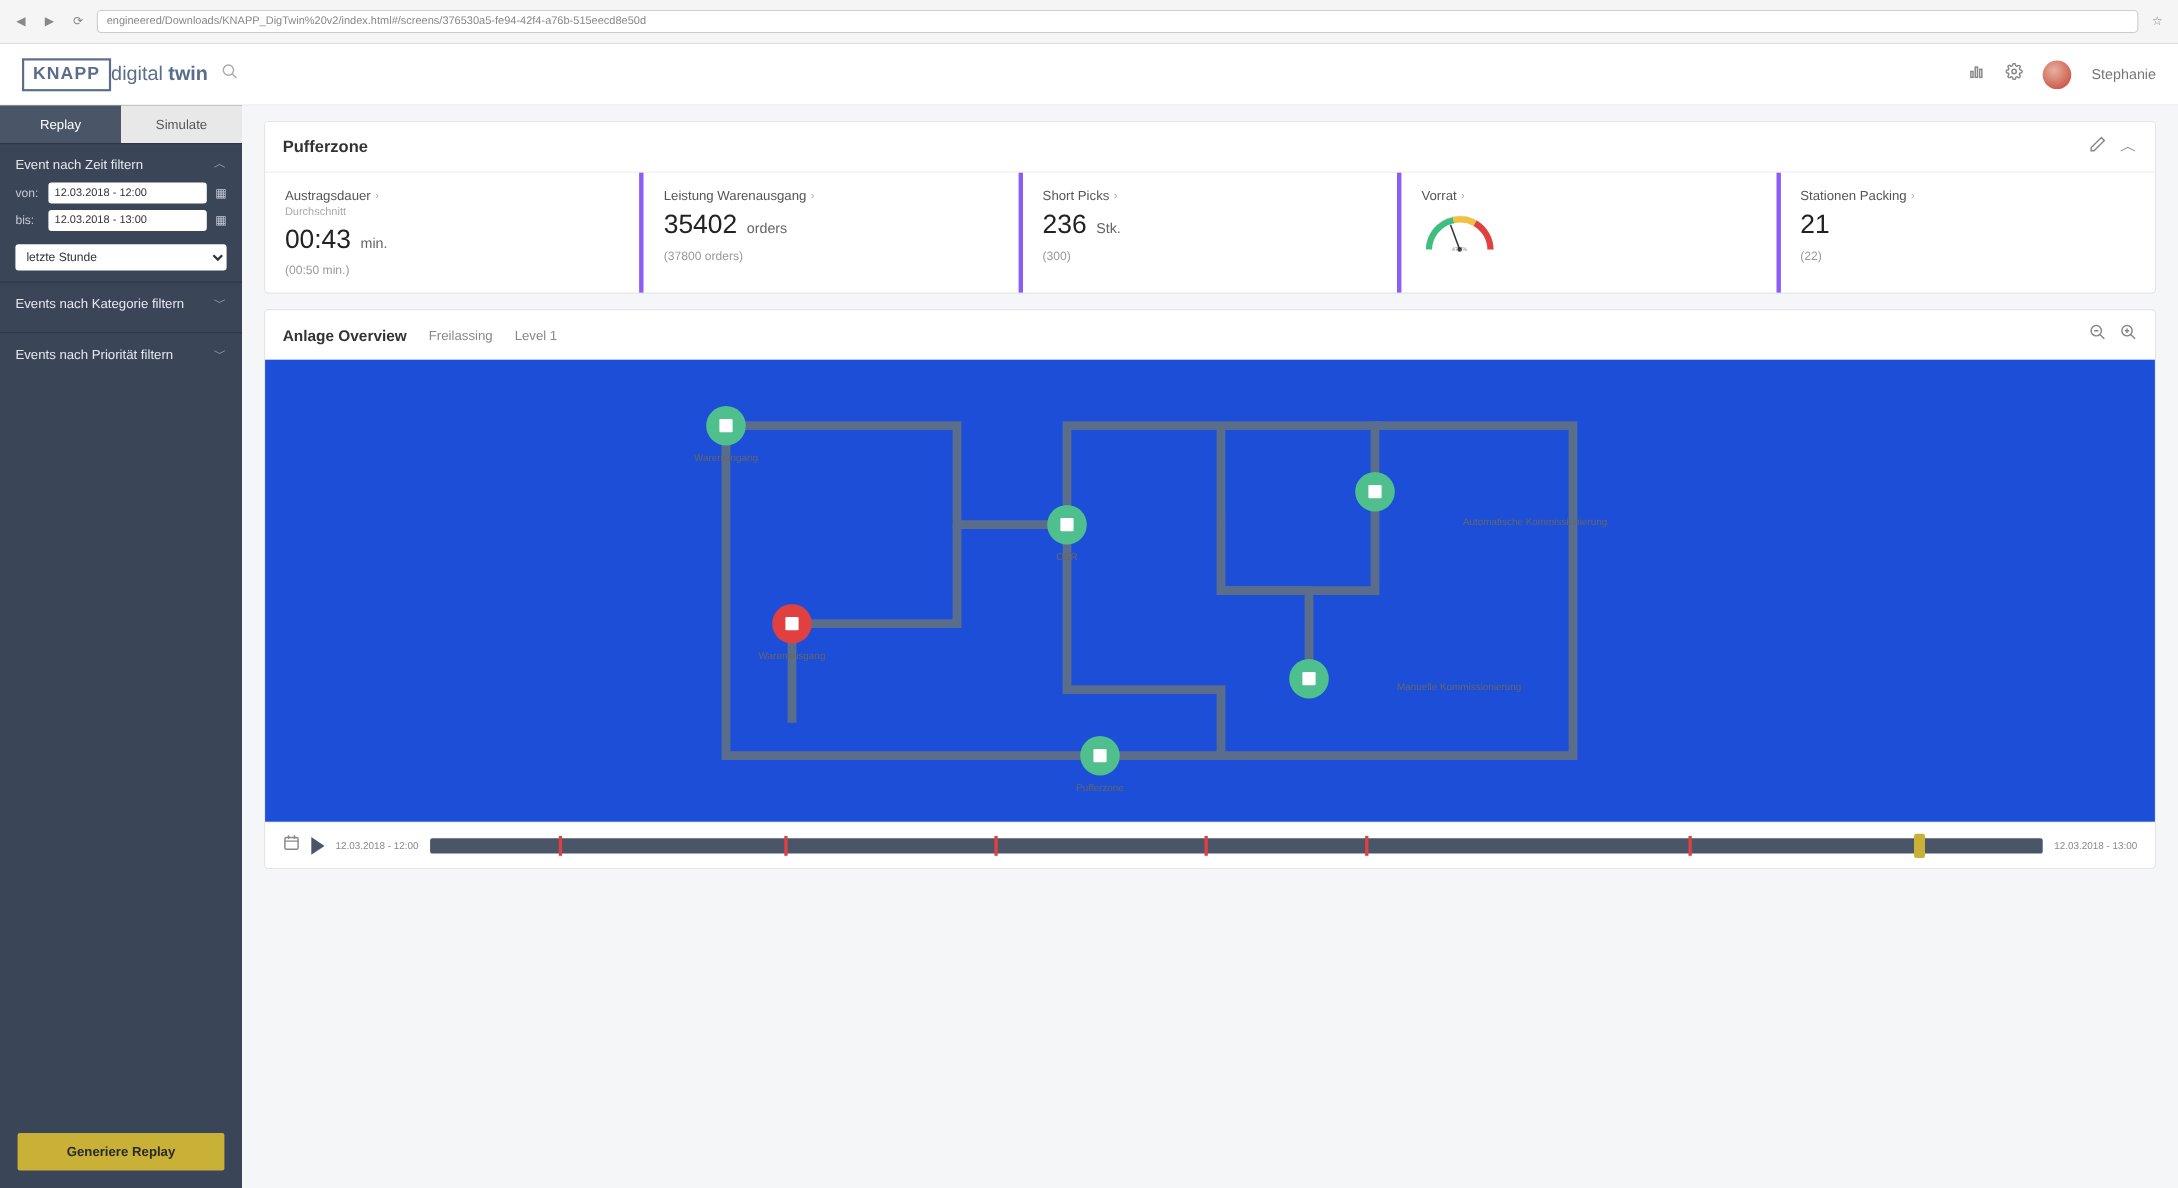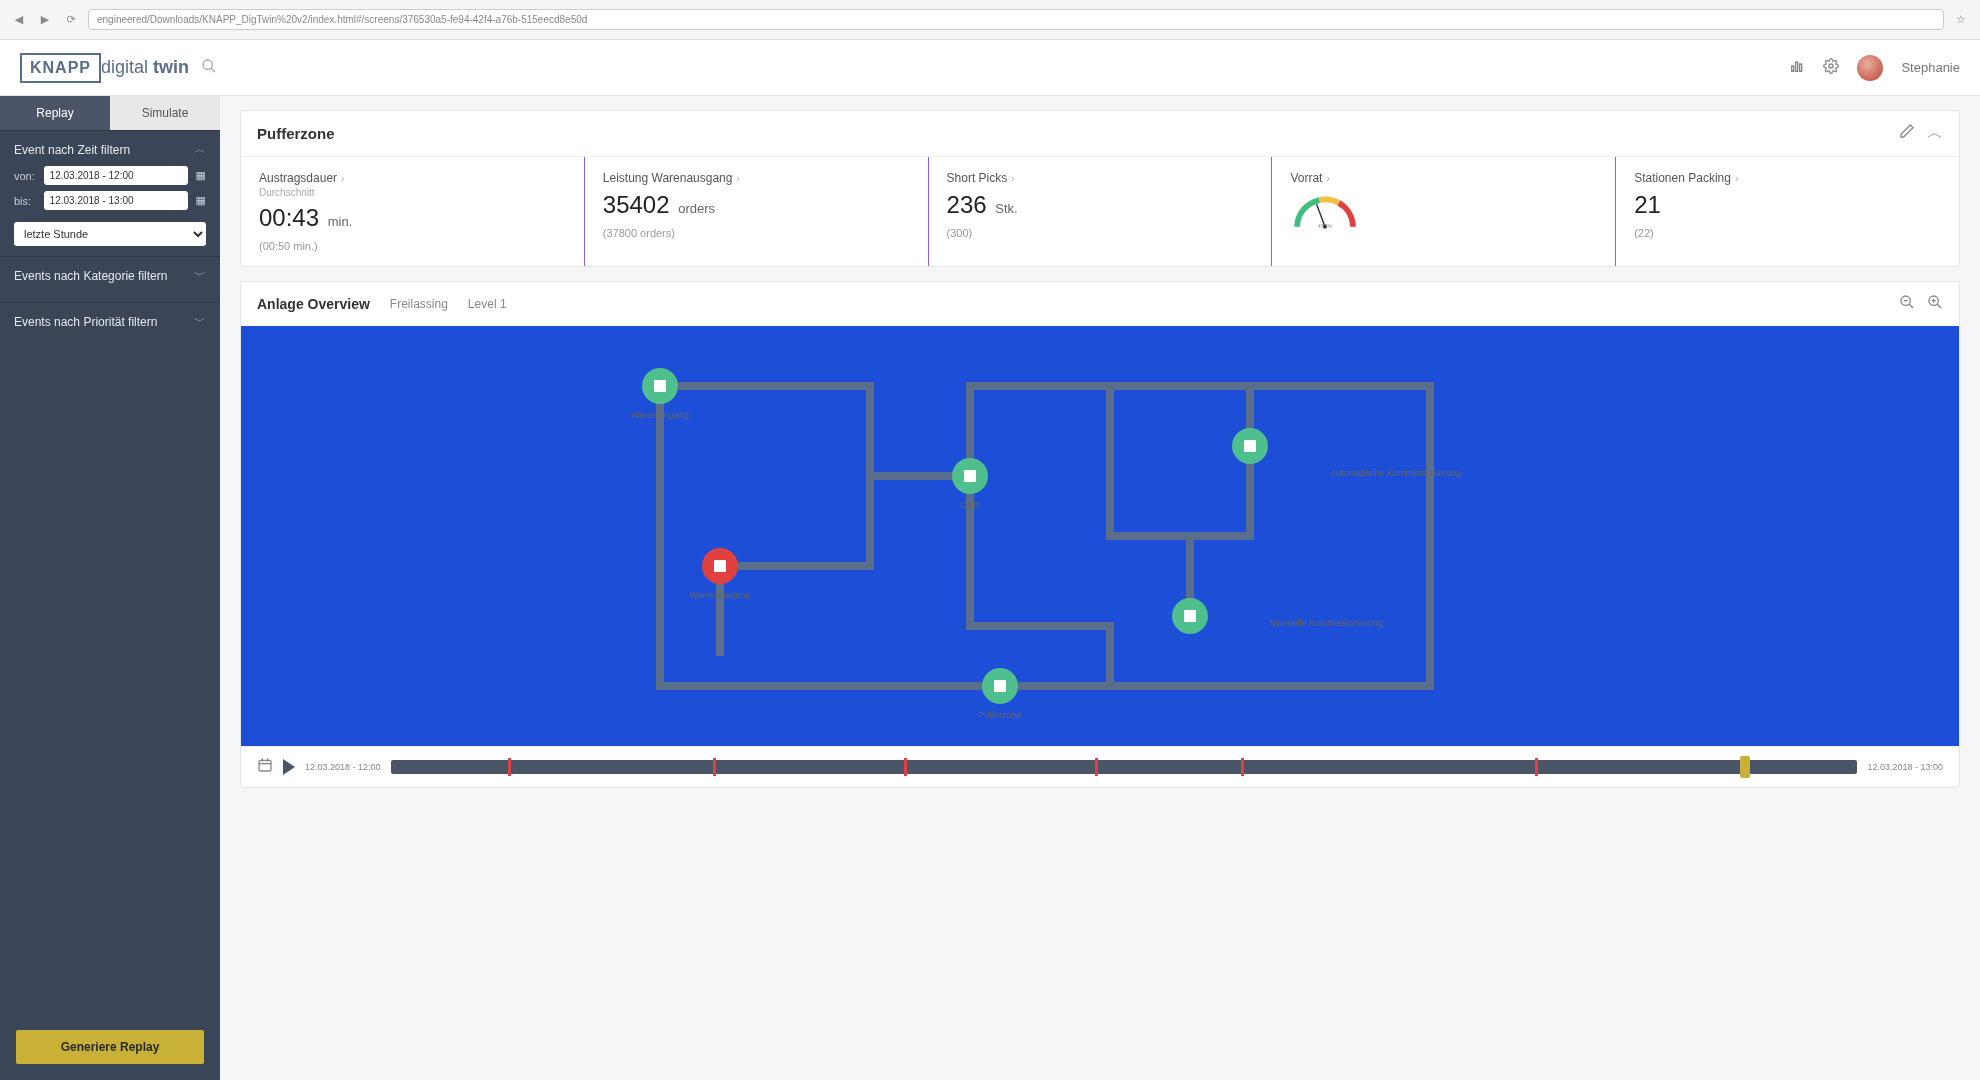--- a/index.html
+++ b/index.html
@@ -43,21 +43,21 @@
   
   
   .content { flex: 1; background: #f5f6f8; padding: 14px 20px; overflow: auto; }
   .panel { background: #fff; border: 1px solid #e5e5e5; border-radius: 4px; margin-bottom: 14px; }
   .panel-header { display: flex; align-items: center; padding: 12px 16px; border-bottom: 1px solid #eee; }
   .panel-title { font-weight: 600; font-size: 15px; color: #333; }
   .panel-actions { margin-left: auto; display: flex; gap: 12px; color: #888; }
   
   
   .kpi-row { display: flex; }
-  .kpi { flex: 1; padding: 14px 18px; border-left: 1px solid #8b5cf6; }
+  .kpi { flex: 1; padding: 14px 18px; border-left: 4px solid #8b5cf6; }
   .kpi:first-child { border-left: none; }
   .kpi-label { font-size: 12px; color: #555; margin-bottom: 2px; display: flex; align-items: center; gap: 4px; }
   .kpi-label .arrow { color: #aaa; font-size: 10px; }
   .kpi-sub { font-size: 10px; color: #aaa; margin-bottom: 6px; }
   .kpi-value { font-size: 24px; color: #222; margin: 6px 0 8px; }
   .kpi-value .unit { font-size: 13px; color: #666; margin-left: 2px; }
   .kpi-ref { font-size: 11px; color: #999; }
   .gauge { width: 70px; height: 40px; margin: 4px 0; }
   
   

